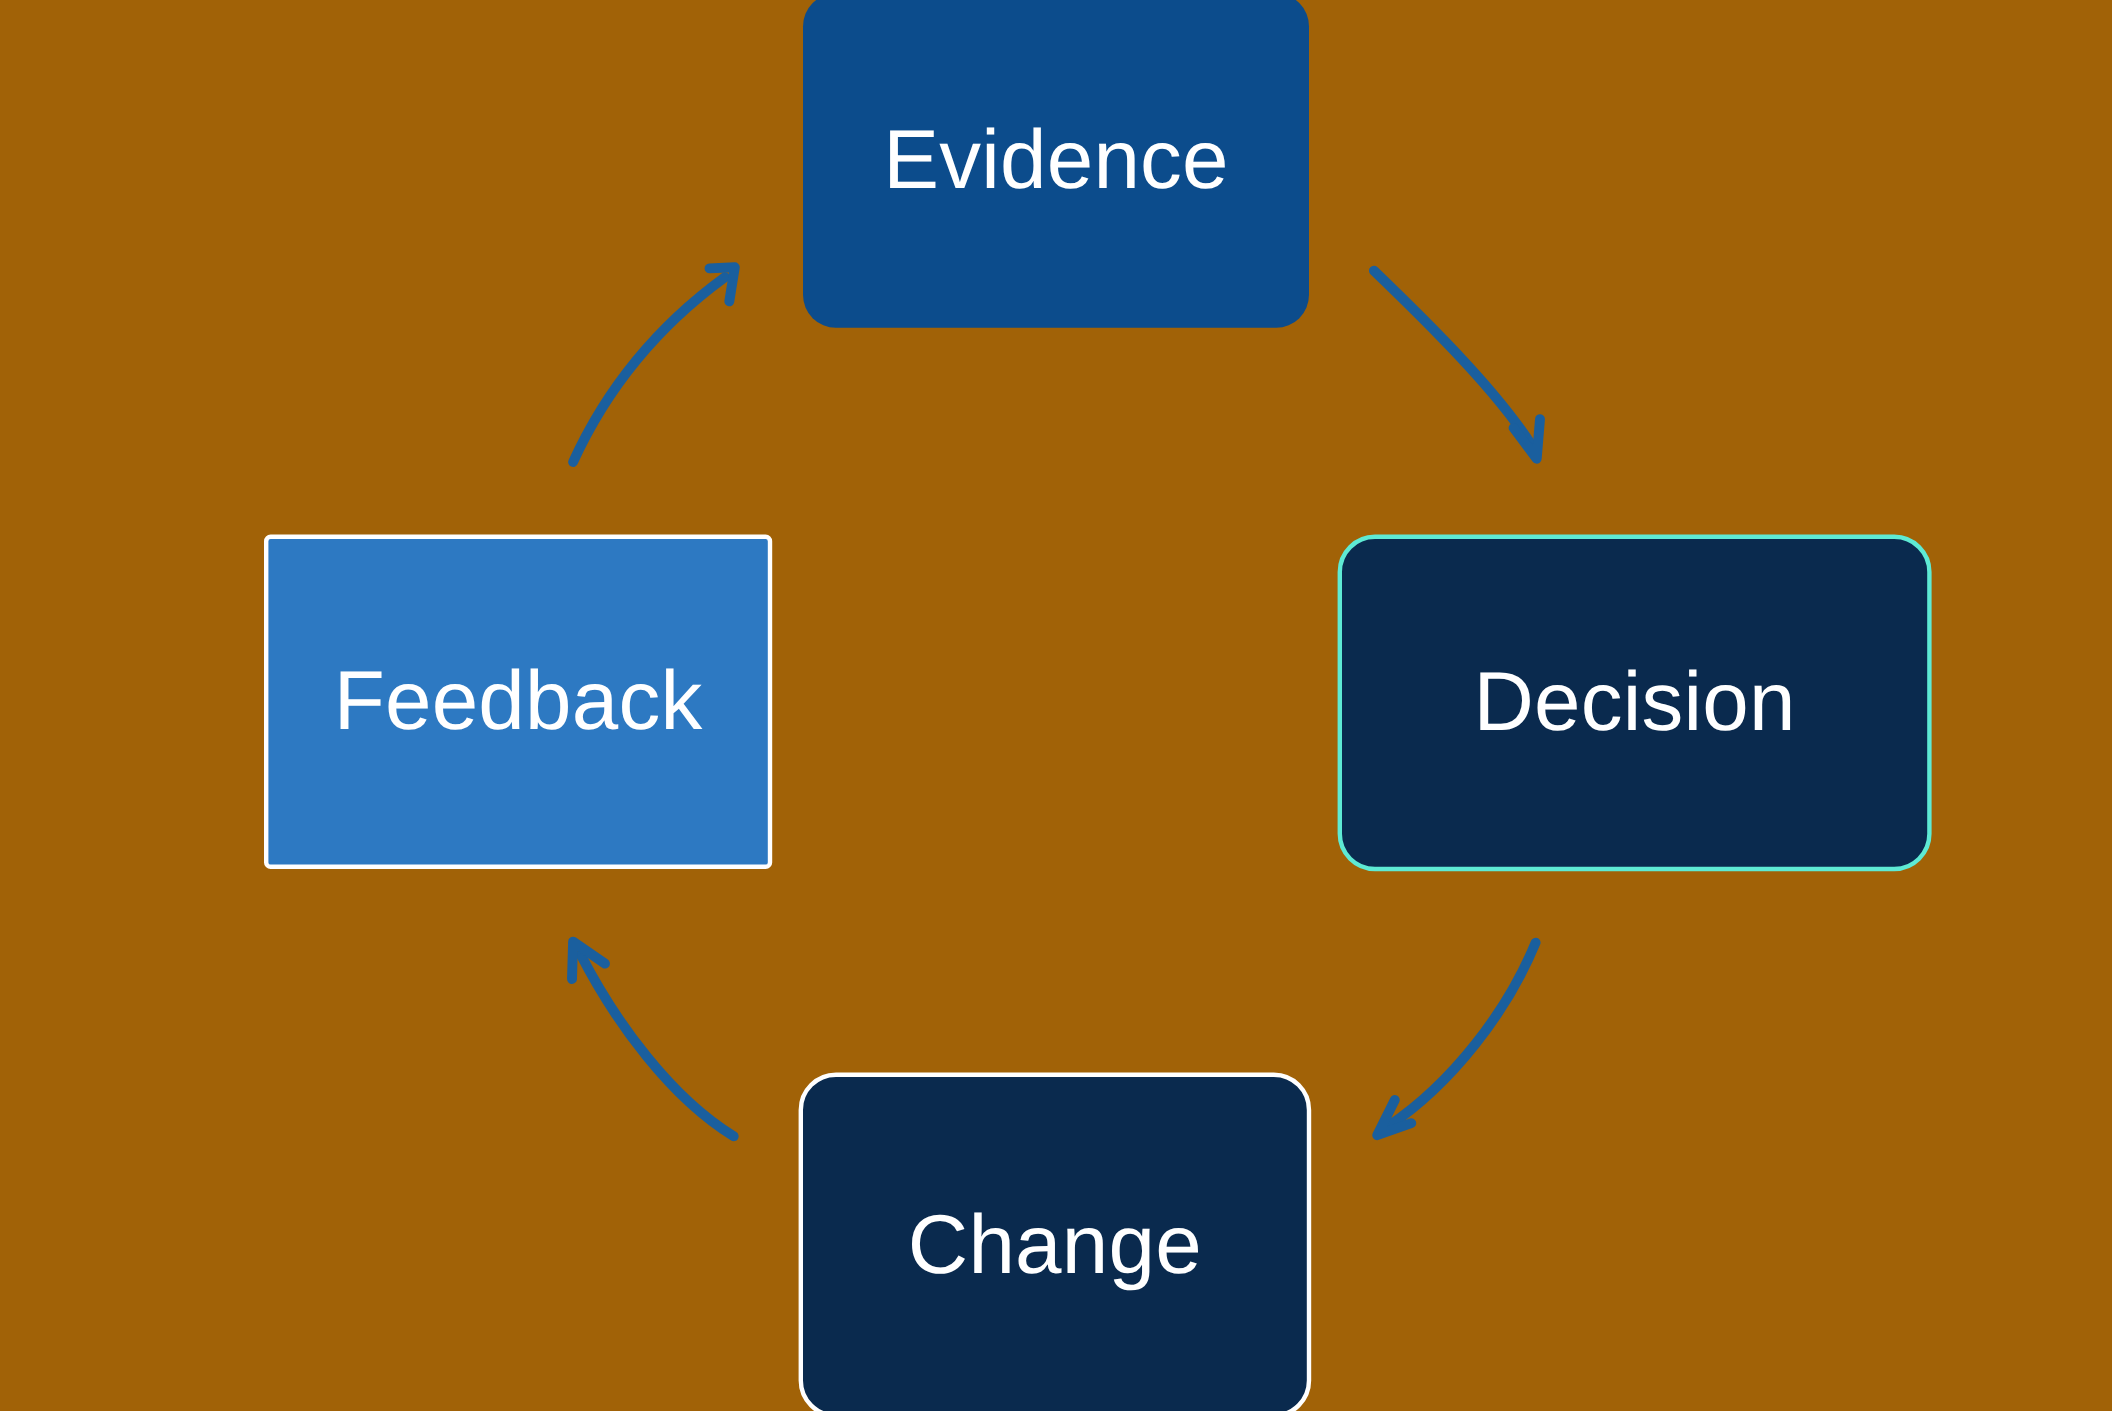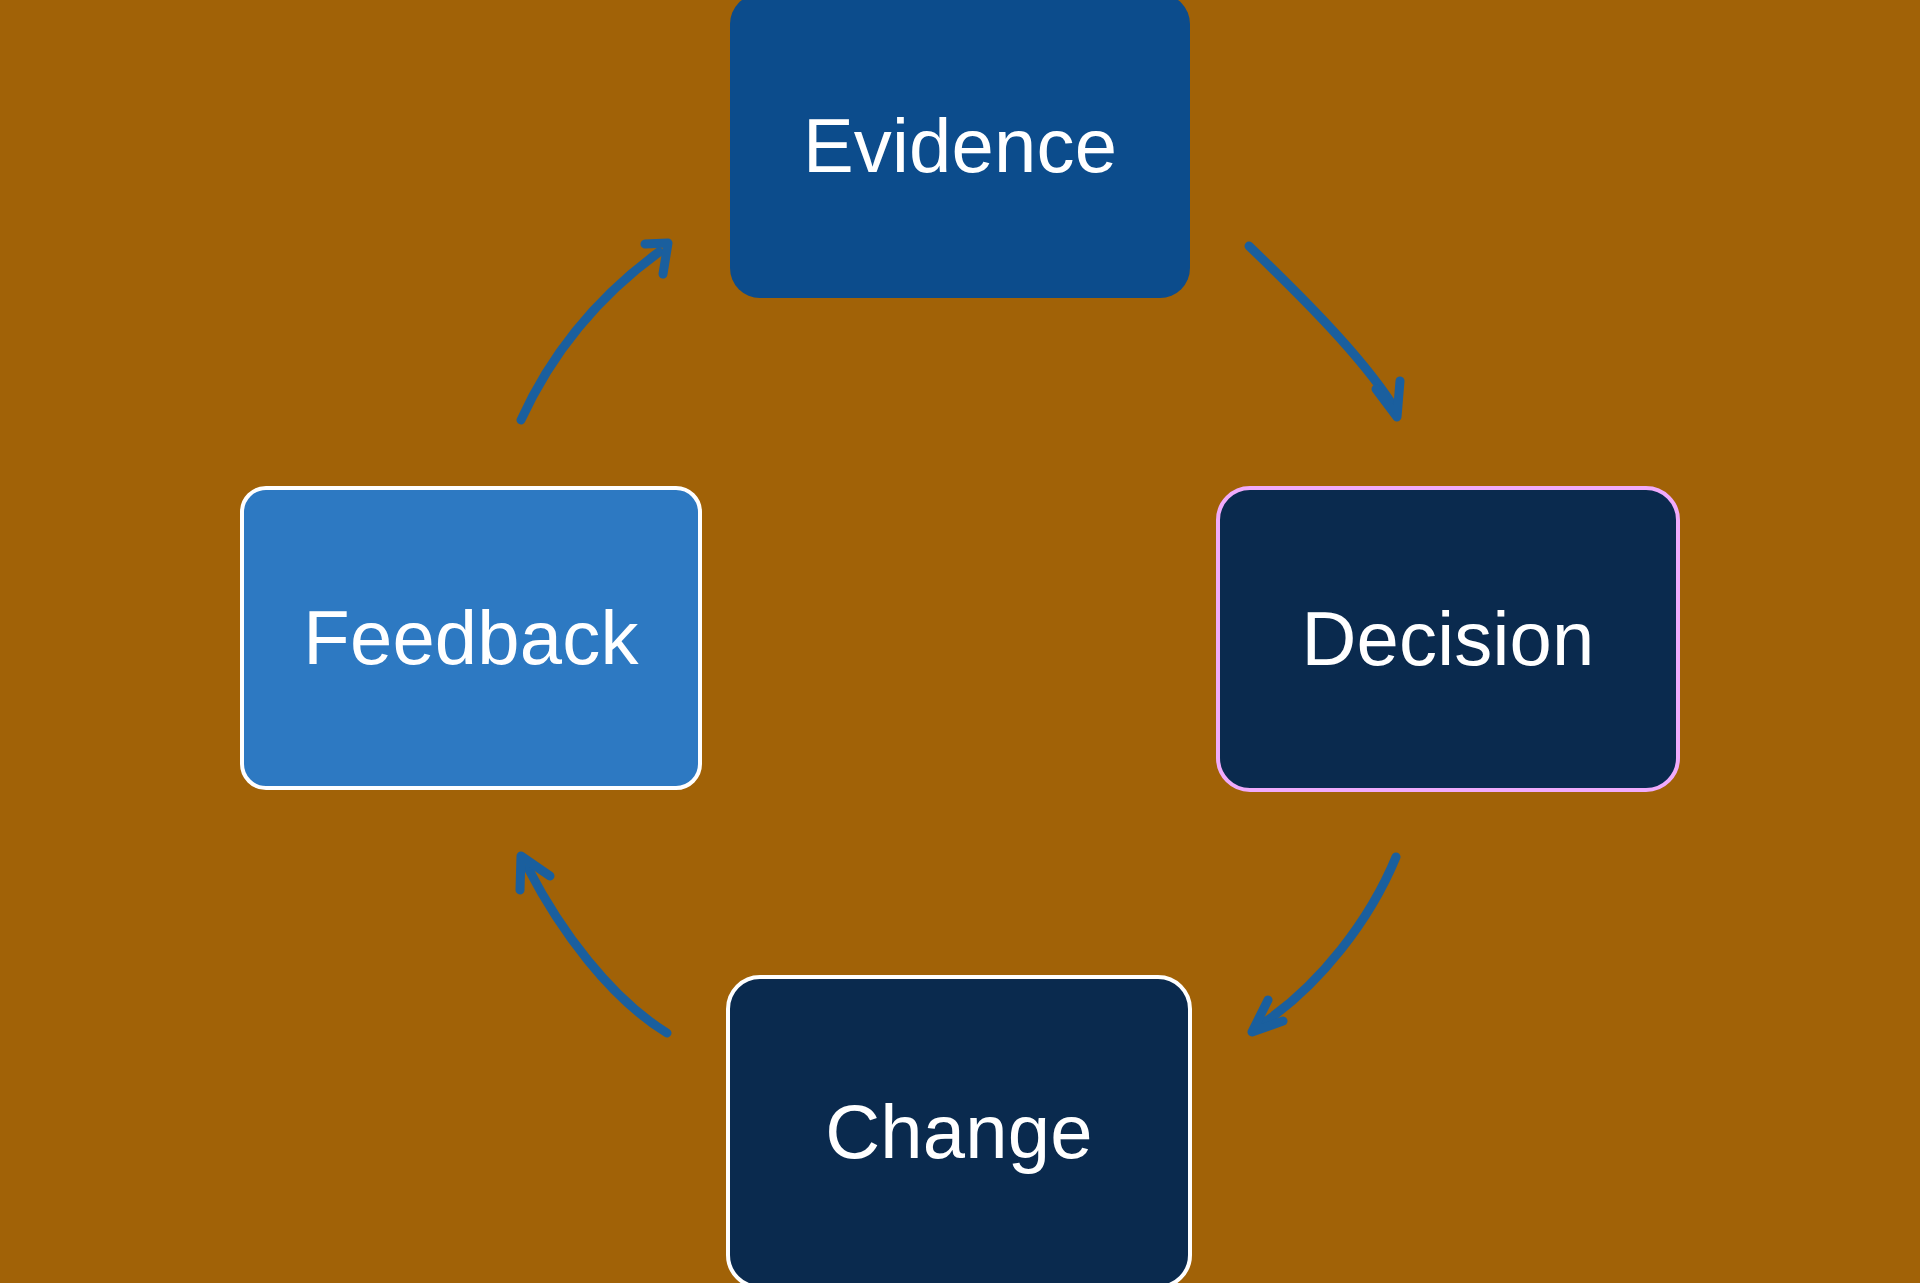--- a/index.html
+++ b/index.html
@@ -52,24 +52,24 @@
     height: 304px;
     background: #0c4c8c;
     border-radius: 30px;
     font-size: 76px;
   }
 
   
   #node-decision {
     left: 1216px;
     top: 486px;
-    width: 464px;
+    width: 540px;
     height: 306px;
     background: #0a2a4e;
-    border: 4px solid #f0abfc;
+    border: 4px solid #5eead4;
     border-radius: 34px;
     font-size: 76px;
     align-items: center;
   }
 
   
   #node-change {
     left: 726px;
     top: 975px;
     width: 466px;
@@ -81,21 +81,21 @@
   }
 
   
   #node-feedback {
     left: 240px;
     top: 486px;
     width: 462px;
     height: 304px;
     background: #2d79c2;
     border: 4px solid #ffffff;
-    border-radius: 26px;
+    border-radius: 6px;
     font-size: 76px;
   }
 </style>
 </head>
 <body>
 
 <div id="canvas">
 
   <svg id="arrow-layer" viewBox="0 0 1920 1283" xmlns="http://www.w3.org/2000/svg">
 

